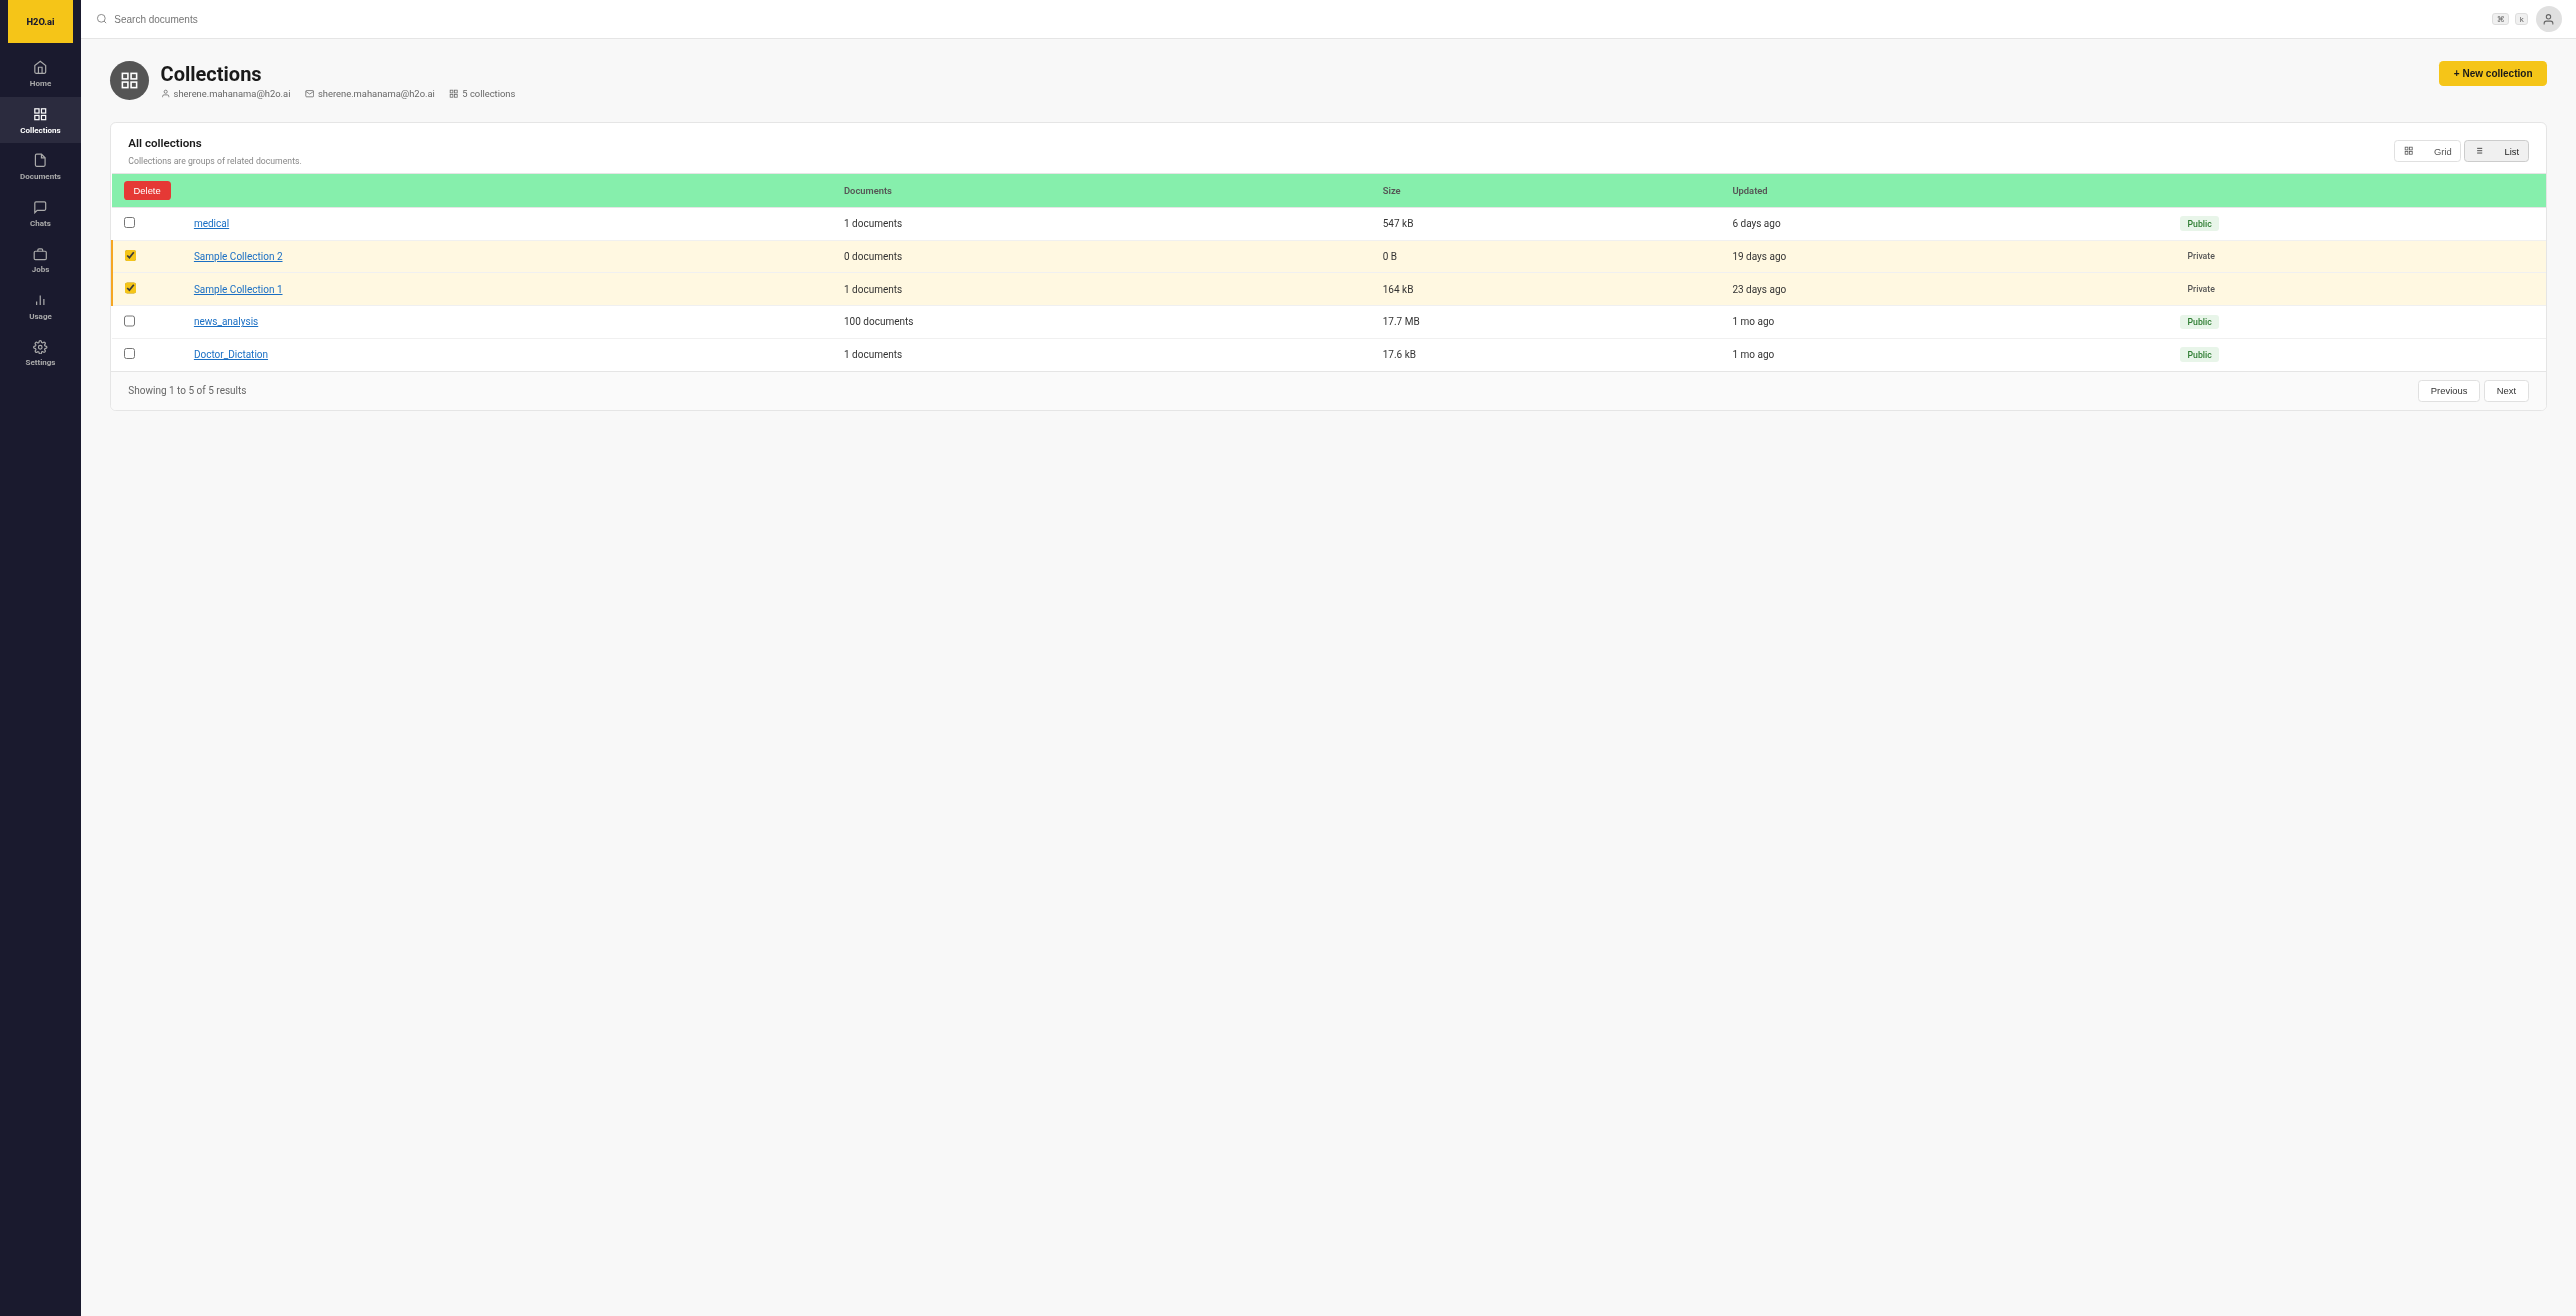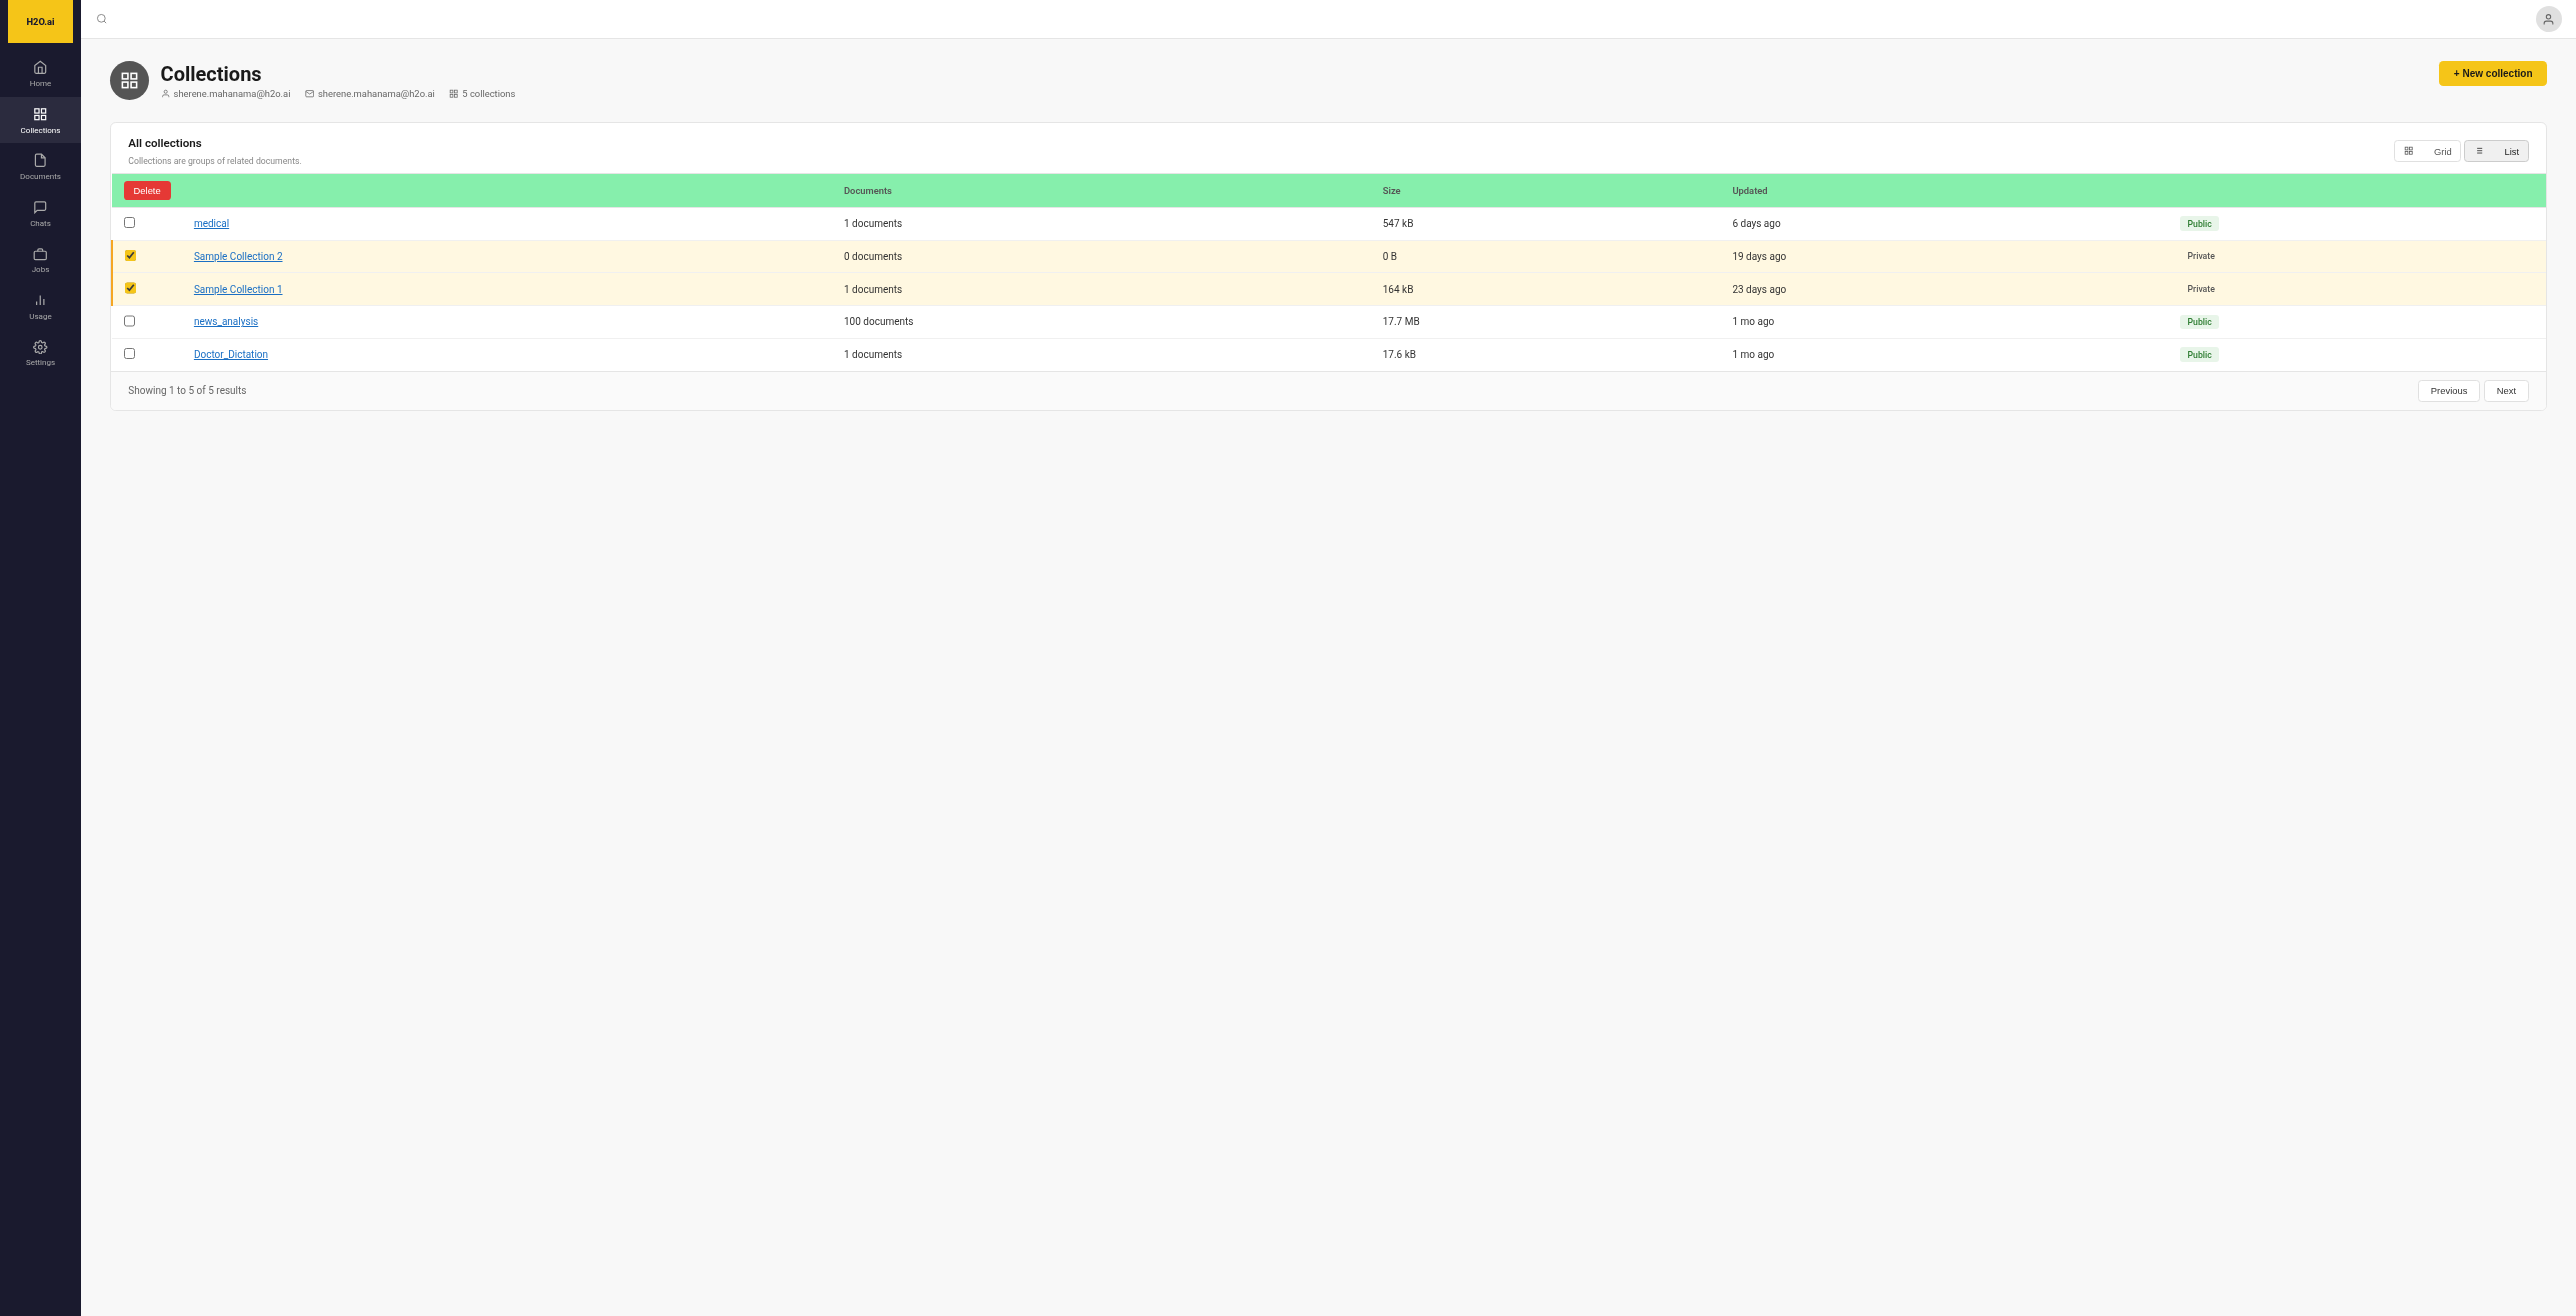--- a/index.html
+++ b/index.html
@@ -29,20 +29,21 @@
       flex-shrink: 0;
     }
     .sidebar-logo span { font-size: 9.4px; font-weight: 800; }
     .sidebar-nav {
       display: flex;
       flex-direction: column;
       align-items: center;
       width: 100%;
       padding-top: 7.2px;
       flex: 1;
+      font-weight: bold;
     }
     .sidebar-item {
       display: flex;
       flex-direction: column;
       align-items: center;
       justify-content: center;
       width: 100%;
       padding: 8.7px 0;
       cursor: pointer;
       color: #aaa;
@@ -416,20 +417,25 @@
 </div>
 
 <div class="main">
 
   <div class="topbar">
     <div class="search-icon-wrap">
       <svg width="11.6" height="11.6" viewBox="0 0 24 24" fill="none" stroke="currentColor" stroke-width="2">
           <circle cx="11" cy="11" r="8"></circle>
           <line x1="21" y1="21" x2="16.65" y2="16.65"></line>
         </svg>
+    </div>
+    <div class="search-input-wrap">
+      <input class="search-input" type="text" placeholder="Search documents" style="">
+      <span class="search-kbd">⌘</span>
+      <span class="search-kbd">k</span>
     </div>
     <div class="topbar-right">
       <button class="avatar-btn">
         <svg width="13" height="13" viewBox="0 0 24 24" fill="none" stroke="currentColor" stroke-width="2">
             <path d="M20 21v-2a4 4 0 00-4-4H8a4 4 0 00-4 4v2"></path>
             <circle cx="12" cy="7" r="4"></circle>
           </svg>
       </button>
     </div>
   </div>

